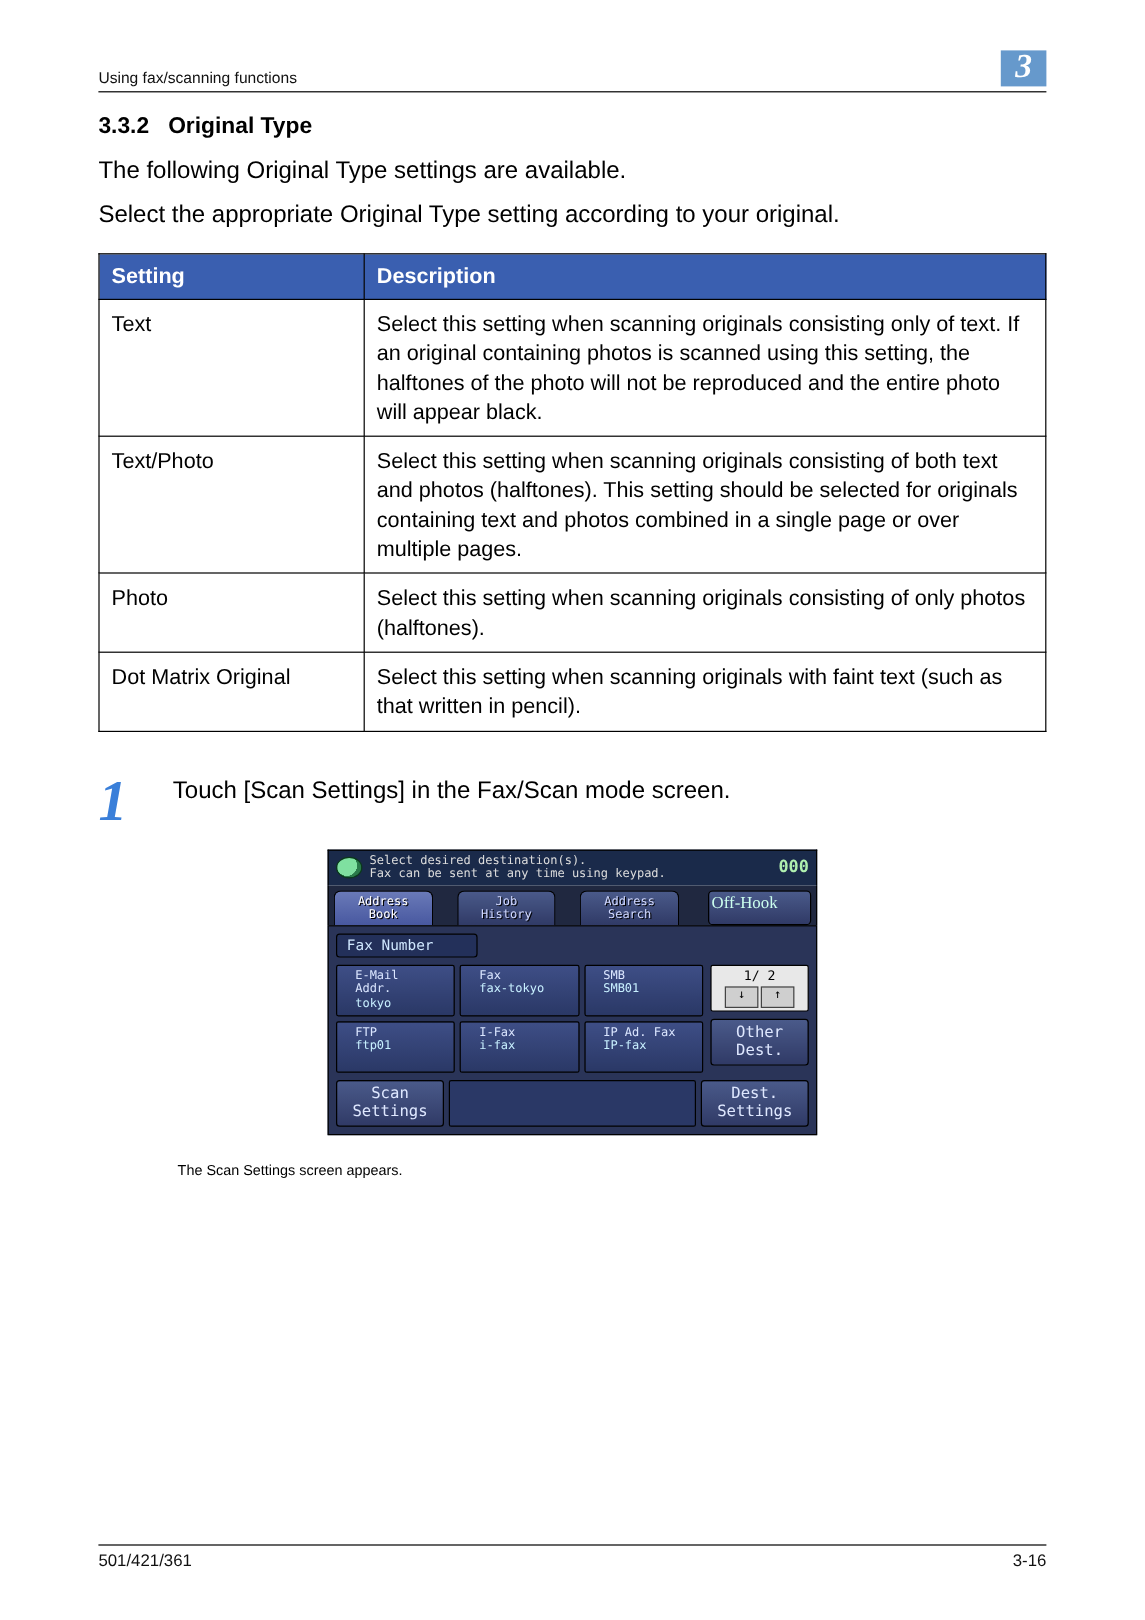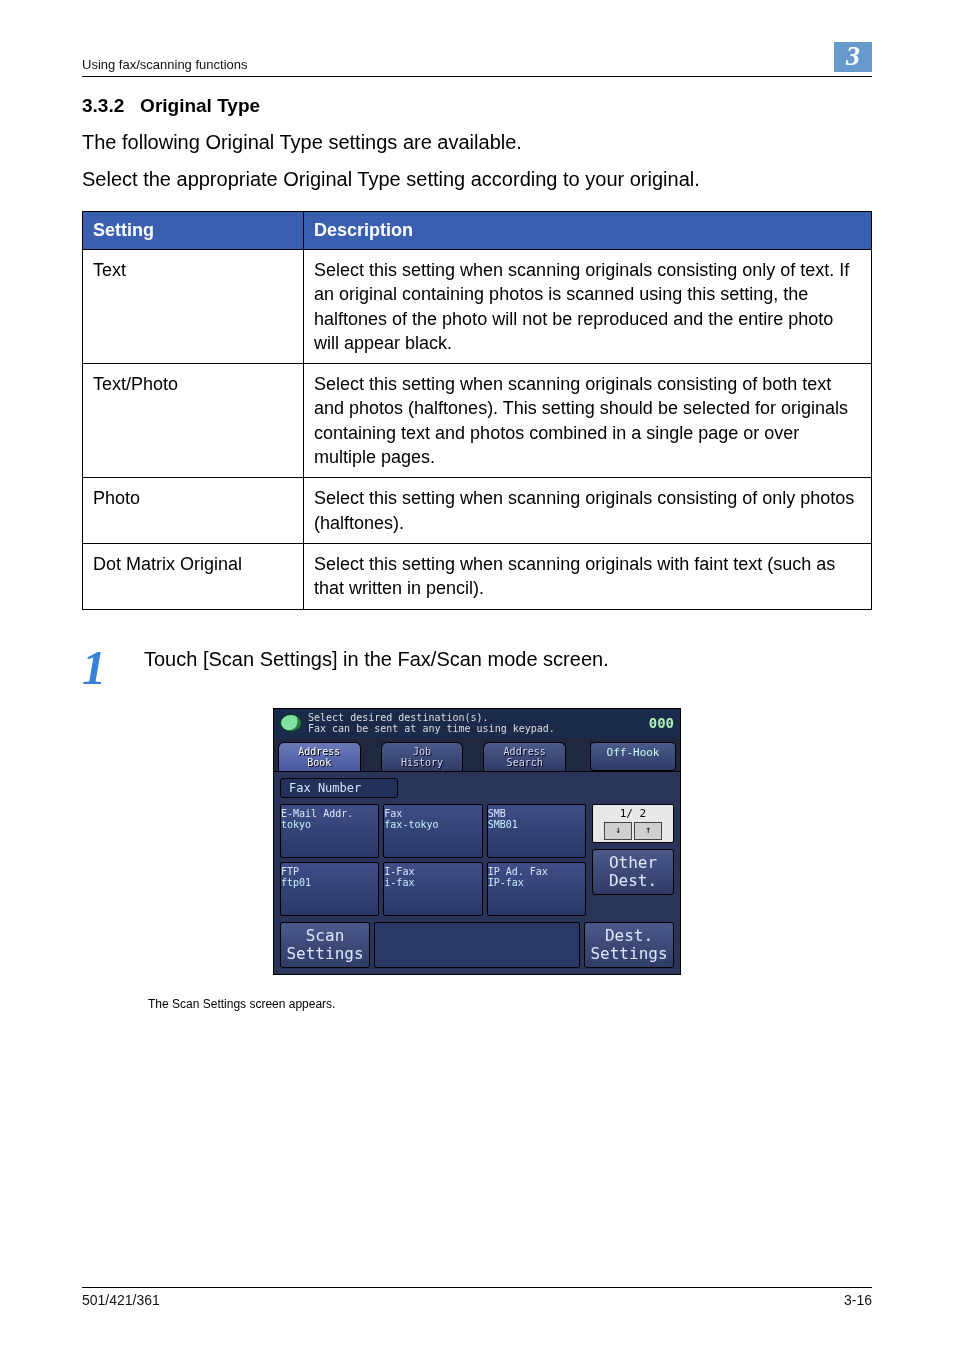--- a/index.html
+++ b/index.html
@@ -83,59 +83,59 @@
     text-shadow:1px 1px 0 #000;
     border-top-left-radius:6px;border-top-right-radius:6px;
   }
   .tab.selected{
     background:linear-gradient(#6a7ab8,#4858a0);
     color:#fff;
   }
   .side-btn{
     flex:0 0 80px;
     border:1px solid #000;
-    padding:3px 2px;font-size:11px;text-align:center;
+    padding:3px 2px;font-size:14px;
     background:linear-gradient(#4a5a8a,#303a66);
-    color:#cfe;border-radius:4px;margin-left:4px;
+    color:#cfe;border-radius:4px;margin-left:4px;font-family:Liberation Serif, serif;
   }
   .dev-body{
     border:1px solid #000;background:#2a3458;padding:6px;
   }
   .fax-num{
     background:#23305a;border:1px solid #000;border-radius:3px;
     padding:2px 8px;color:#d0e8ff;font-size:12px;margin-bottom:6px;
     display:inline-block;min-width:100px;
   }
   .grid-area{display:flex}
   .dest-grid{
     flex:1;display:grid;grid-template-columns:repeat(3,1fr);
     gap:4px;
   }
   .dest{
     border:1px solid #000;background:linear-gradient(#3e4e86,#2a3866);
-    padding:3px 0;font-size:10px;line-height:1.15;color:#dbe6ff;
-    height:54px;box-sizing:border-box;border-radius:2px;
+    padding:3px 15px;font-size:10px;line-height:1.15;color:#dbe6ff;
+    height:43px;box-sizing:border-box;border-radius:2px;
   }
   .dest .type{font-size:10px}
   .dest .name{color:#c8f0ff}
   .sidecol{
     width:82px;margin-left:6px;display:flex;flex-direction:column;gap:6px;
   }
   .pager{
     border:1px solid #000;background:#e8e8e8;color:#000;
     font-size:11px;text-align:center;padding:2px 2px;border-radius:2px;
   }
   .pager .arrows{display:flex;gap:2px;justify-content:center;margin-top:2px}
   .arrow-btn{
     width:26px;height:16px;background:#cfcfcf;border:1px solid #444;
     font-size:10px;line-height:14px;text-align:center;
   }
   .util-btn{
     border:1px solid #000;background:linear-gradient(#4a5a8a,#303a66);
-    color:#dfe8ff;font-size:16px;text-align:center;
+    color:#dfe8ff;font-size:13px;text-align:center;
     padding:4px 2px;border-radius:3px;line-height:1.15;
   }
   .bottombar{
     display:flex;gap:4px;margin-top:6px;
   }
   .bottombar .util-btn{flex:0 0 84px}
   .bottombar .spacer{flex:1;border:1px solid #000;background:#2a3866;border-radius:2px}
   .after-screen{margin:22px 0 0 66px;font-size:12px}
   .footer{
     position:absolute;left:82px;right:82px;bottom:42px;

